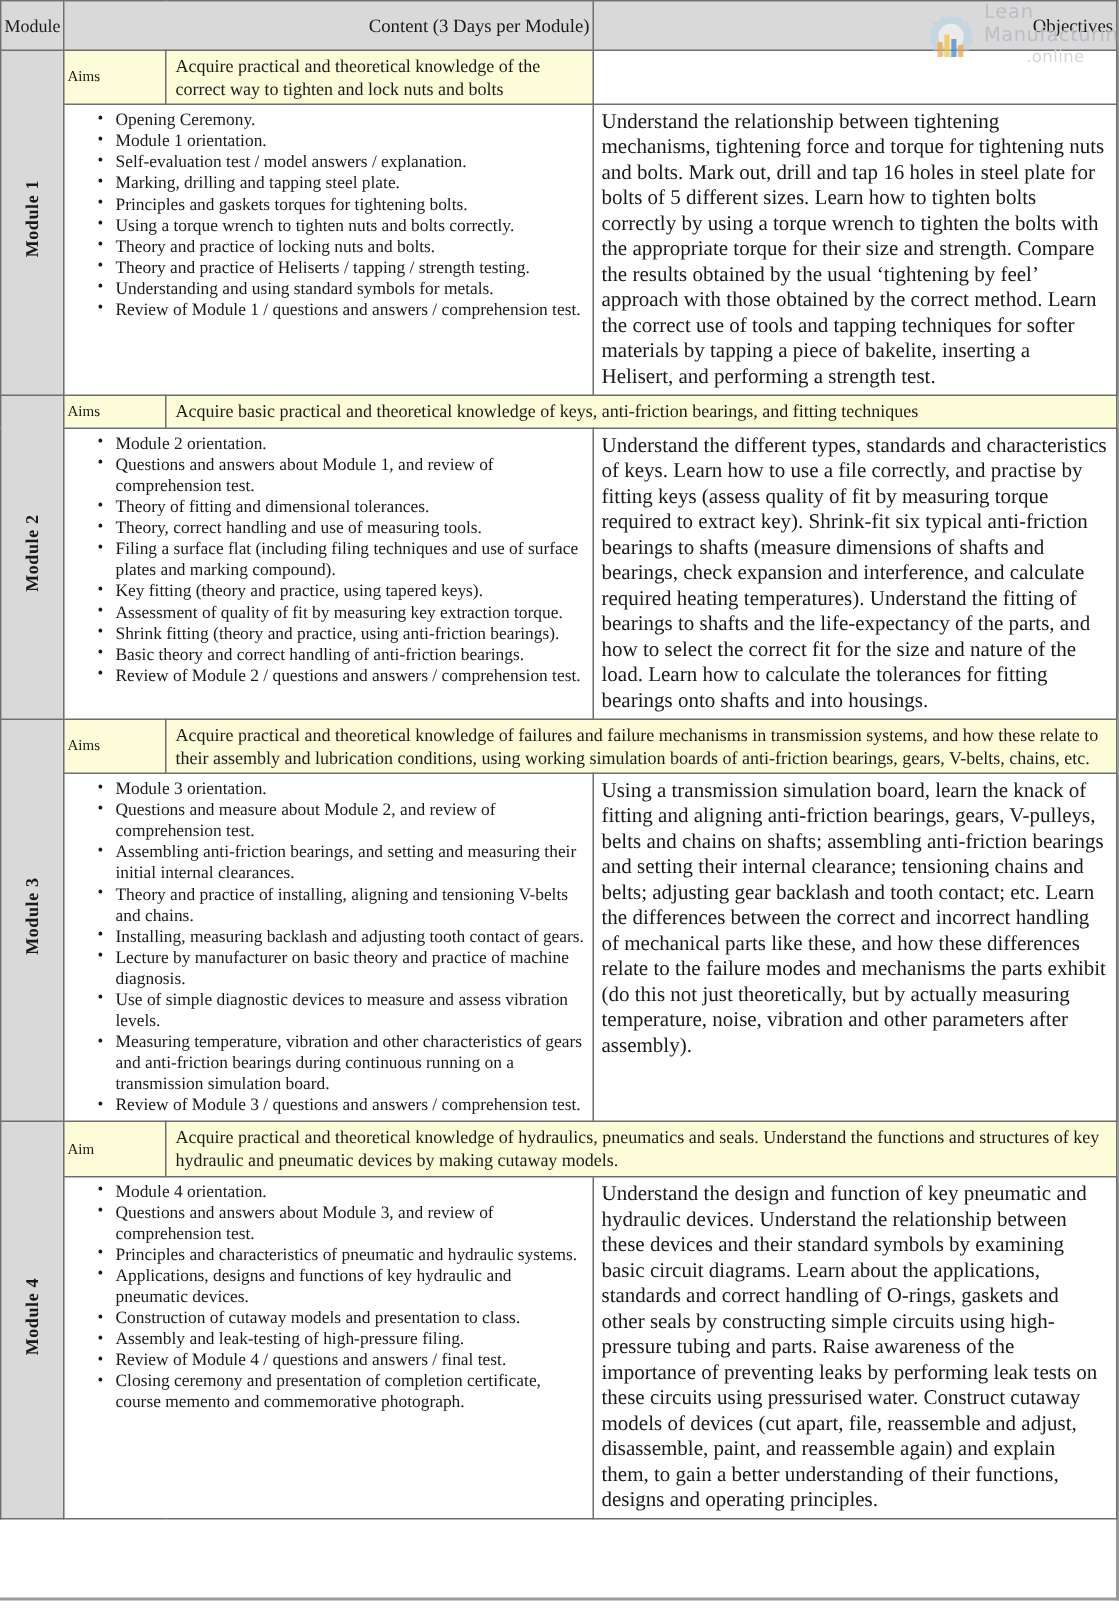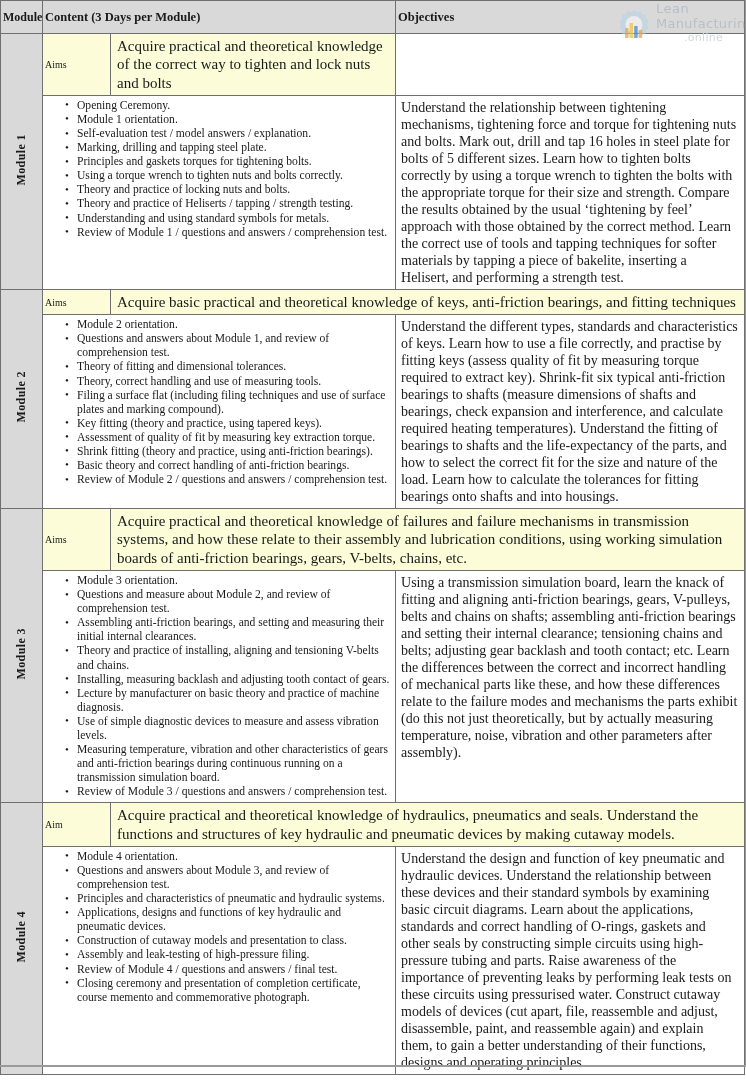--- a/index.html
+++ b/index.html
@@ -69,22 +69,22 @@
 
   
   col.c-module   { width: 42px; }
   col.c-aimlabel { width: 68px; }
   col.c-content  { width: 285px; }
   col.c-obj      { width: 349px; }
 
   
   .hdr {
     background: #d9d9d9;
-    text-align: left;
-    font-weight: bold;
+    text-align: right;
+    font-weight: normal;
     font-size: 12.5px;
     height: 26px;
     vertical-align: middle !important;
     padding: 3px 2px !important;
   }
   .hdr-module { font-size: 12px; }
 
   
   td.module-cell {
     background: #d9d9d9;
@@ -105,21 +105,21 @@
   
   td.aims-label {
     background: #fcfcd9;
     text-align: left;
     vertical-align: middle !important;
     font-size: 10px;
     padding: 3px 2px !important;
   }
   td.aims-text {
     background: #fcfcd9;
-    font-size: 15px;
+    font-size: 12px;
     line-height: 1.22;
     padding: 3px 5px 3px 6px !important;
     vertical-align: middle !important;
   }
 
   
   td.content-cell {
     padding: 3px 4px 3px 2px !important;
   }
   td.obj-cell {

